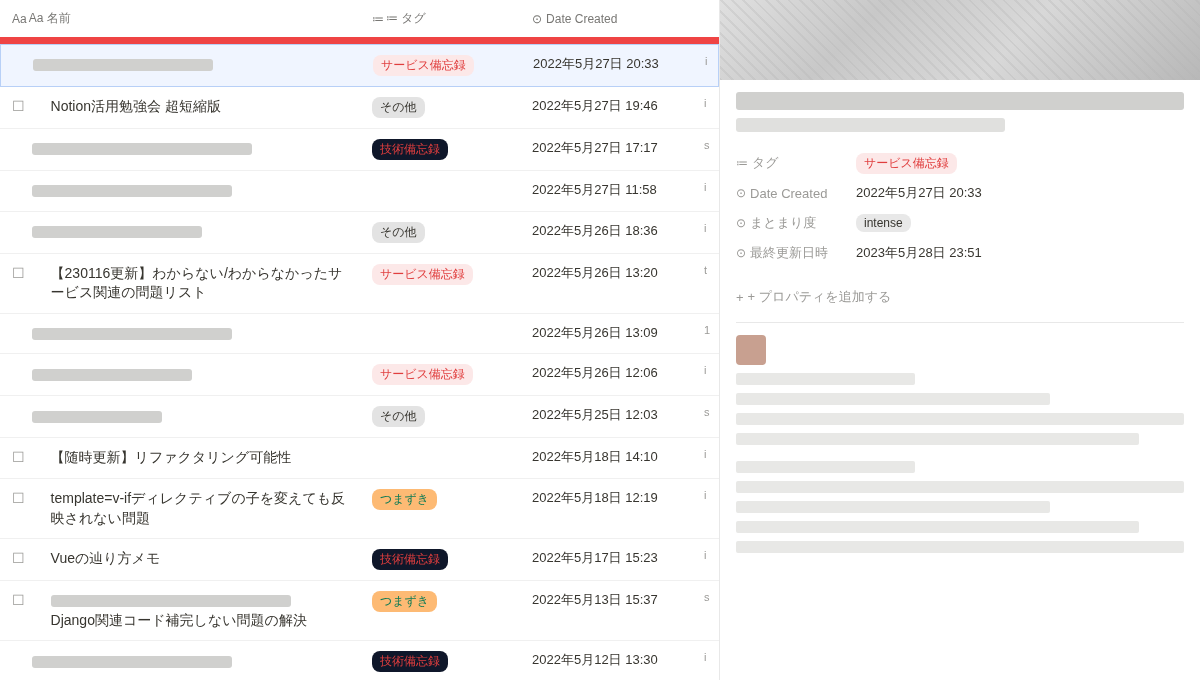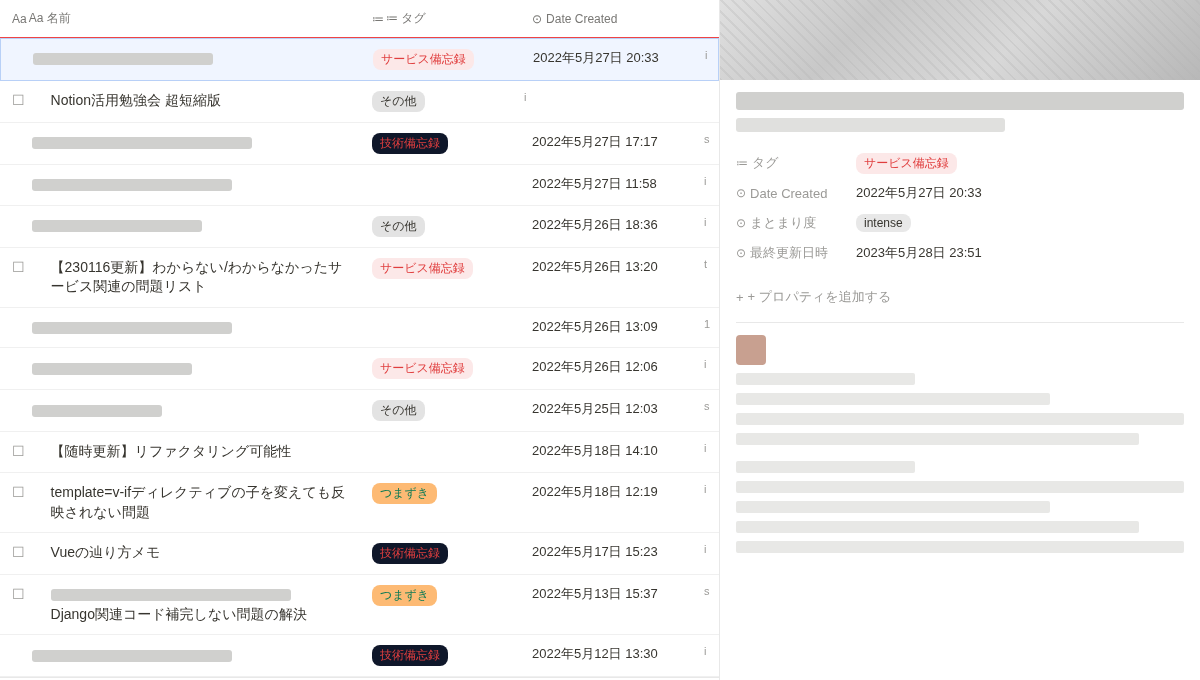--- a/index.html
+++ b/index.html
@@ -19,21 +19,21 @@
       border-right: 1px solid #e8e8e8;
       overflow-y: auto;
       flex-shrink: 0;
     }
 
     
     .table-header {
       display: flex;
       align-items: center;
       padding: 6px 0;
-      border-bottom: 1px solid #ef4444;
+      border-bottom: 7px solid #ef4444;
       position: sticky;
       top: 0;
       background: #fff;
       z-index: 10;
     }
     .col-name {
       width: 360px;
       padding: 4px 12px;
       font-size: 12px;
       color: #787774;
@@ -286,20 +286,21 @@
         <div class="cell-tag"><span class="tag tag-service">サービス備忘録</span></div>
         <div class="cell-date">2022年5月27日 20:33</div>
         <div class="cell-extra">i</div>
       </div>
       <div class="table-row">
         <div class="cell-name">
           <span class="doc-icon">☐</span>
           <span class="name-text">Notion活用勉強会 超短縮版</span>
         </div>
         <div class="cell-tag"><span class="tag tag-other">その他</span></div>
+        <div class="cell-date">2022年5月27日 19:46</div>
         <div class="cell-extra">i</div>
       </div>
       <div class="table-row">
         <div class="cell-name">
           <span class="name-text"><span class="blurred-line" style="width: 220px;"></span></span>
         </div>
         <div class="cell-tag"><span class="tag tag-tech">技術備忘録</span></div>
         <div class="cell-date">2022年5月27日 17:17</div>
         <div class="cell-extra">s</div>
       </div>

